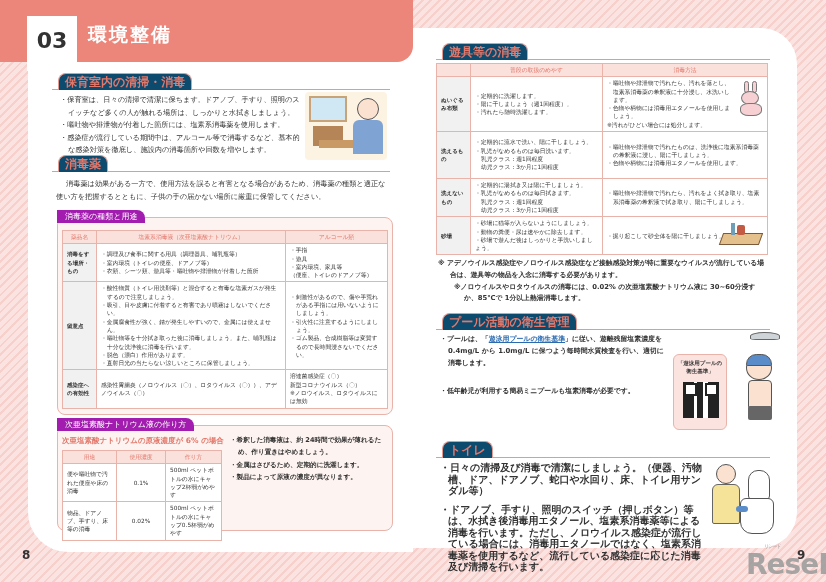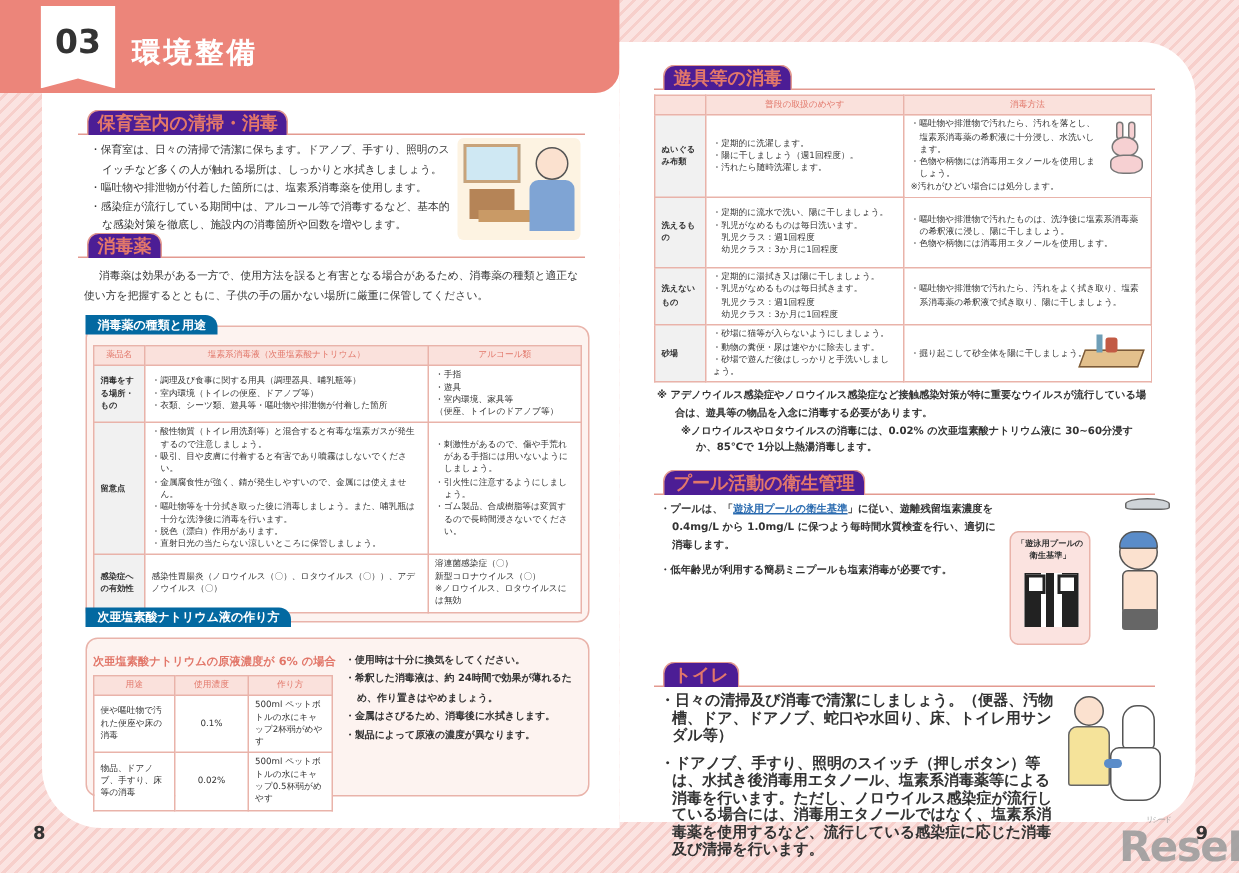--- a/index.html
+++ b/index.html
@@ -12,46 +12,46 @@
   }
   .page-left-body {
     position: absolute; left: 28px; top: 0; width: 385px; height: 552px;
     background: #fff; border-bottom-left-radius: 40px;
   }
   .header-band {
     position: absolute; left: 0; top: 0; width: 413px; height: 62px;
     background: #ec857a; border-bottom-right-radius: 16px;
   }
   .chapter-tab {
-    position: absolute; left: 27px; top: 4px; width: 50px; height: 55px;
+    position: absolute; left: 27px; top: 16px; width: 50px; height: 55px;
     background: #fff;
     clip-path: polygon(0 0, 100% 0, 100% 100%, 50% 88%, 0 100%);
     display: flex; align-items: center; justify-content: center;
     font-family: "DejaVu Sans", sans-serif; font-weight: bold; font-size: 22px; color: #333;
     padding-bottom: 6px;
   }
   .header-title {
     position: absolute; left: 88px; top: 22px; font-size: 19px; font-weight: bold; color: #fff; letter-spacing: 2px;
   }
   .page-right-card {
     position: absolute; left: 413px; top: 28px; width: 384px; height: 520px;
     background: #fff; border-top-right-radius: 36px; border-bottom-right-radius: 36px;
   }
   .sec-head {
     position: absolute; height: 18px; border-bottom: 1.5px solid #e39a90;
   }
   .sec-head .tag {
     position: absolute; left: 6px; bottom: -1px; padding: 1px 6px 0 6px;
     border: 1.5px solid #e39a90; border-bottom: none; border-radius: 8px 8px 0 0;
-    background: #4c1d95; color: #e2776a; font-size: 12px; font-weight: bold; line-height: 15px;
+    background: #0c4a6e; color: #e2776a; font-size: 12px; font-weight: bold; line-height: 15px;
   }
   .para { position: absolute; font-size: 7.2px; line-height: 12.5px; color: #333; }
   .para .li { padding-left: 8px; text-indent: -8px; }
   .box-title {
-    position: absolute; background: #0369a1; color: #fff; font-size: 8px; font-weight: bold;
+    position: absolute; background: #a21caf; color: #fff; font-size: 8px; font-weight: normal;
     padding: 2px 8px; border-radius: 0 8px 0 0; height: 13px; line-height: 10px;
   }
   .rbox {
     position: absolute; border: 1.5px solid #e9b3aa; border-radius: 8px; background: #fdf3f0;
   }
   table { border-collapse: collapse; font-size: 5.8px; line-height: 8.3px; }
   td, th { border: 1px solid #e9b3aa; vertical-align: middle; padding: 2px 4px; }
   th { background: #fae1dc; color: #e2776a; font-weight: normal; text-align: center; height: 13px; }
   td.rowhead { background: #f1f1f1; font-weight: bold; font-size: 5.5px; width: 34px; }
   td { background: #fff; }
@@ -157,21 +157,21 @@
     <td>
       <div>溶連菌感染症（〇）</div>
       <div>新型コロナウイルス（〇）</div>
       <div>※ノロウイルス、ロタウイルスには無効</div>
     </td>
   </tr>
 </tbody>
   </table>
 
 <div class="rbox" style="left:57px; top:425px; width:336px; height:106px;"></div>
-<div class="box-title" style="left:57px; top:405px;">次亜塩素酸ナトリウム液の作り方</div>
+<div class="box-title" style="left:57px; top:418px;">次亜塩素酸ナトリウム液の作り方</div>
 <div style="position:absolute; left:62px; top:436px; font-size:7.5px; font-weight:bold; color:#e2776a;">次亜塩素酸ナトリウムの原液濃度が 6% の場合</div>
 <table style="position:absolute; left:62px; top:450px; width:160px; text-align:center;">
   <tbody>
       <tr>
     <th>用途</th>
     <th>使用濃度</th>
     <th>作り方</th>
   </tr>
   <tr>
     <td style="text-align:left; width:54px;">便や嘔吐物で汚れた便座や床の消毒</td>
@@ -179,23 +179,22 @@
     <td style="text-align:left; width:56px;">500ml ペットボトルの水にキャップ2杯弱がめやす</td>
   </tr>
   <tr>
     <td style="text-align:left;">物品、ドアノブ、手すり、床等の消毒</td>
     <td>0.02%</td>
     <td style="text-align:left;">500ml ペットボトルの水にキャップ0.5杯弱がめやす</td>
   </tr>
 </tbody>
   </table>
 <div class="para" style="left:230px; top:434px; width:158px; font-size:6.6px; line-height:12.4px; font-weight:bold;">
-  <div class="li">・使用時は十分に換気をしてください。</div>
   <div class="li">・希釈した消毒液は、約 24時間で効果が薄れるため、作り置きはやめましょう。</div>
-  <div class="li">・金属はさびるため、消毒後に水拭きします。</div>
+  <div class="li">・金属はさびるため、定期的に洗濯します。</div>
   <div class="li">・製品によって原液の濃度が異なります。</div>
 </div>
 <div class="page-num" style="left:22px; top:548px;">8</div>
 
 <div class="page-right-card"></div>
 
 <div class="sec-head" style="left:436px; top:42px; width:334px;">
   <span class="tag">遊具等の消毒</span>
 </div>
 <table style="position:absolute; left:436px; top:63px; width:332px;">
@@ -270,21 +269,21 @@
 
 <div class="para" style="left:438px; top:258px; width:330px; font-size:6.8px; line-height:11.8px; font-weight:bold;">
   <div class="li" style="padding-left:12px; text-indent:-12px;">※ アデノウイルス感染症やノロウイルス感染症など接触感染対策が特に重要なウイルスが流行している場合は、遊具等の物品を入念に消毒する必要があります。</div>
   <div class="li" style="padding-left:10px; text-indent:-10px;margin-left:16px;">※ノロウイルスやロタウイルスの消毒には、0.02% の次亜塩素酸ナトリウム液に 30~60分浸すか、85℃で 1分以上熱湯消毒します。</div>
 </div>
 
 <div class="sec-head" style="left:436px; top:312px; width:334px;">
   <span class="tag">プール活動の衛生管理</span>
 </div>
 <div class="para" style="left:440px; top:333px; width:230px; font-size:6.9px; line-height:12px; font-weight:bold;">
-  <div class="li" style="margin-bottom:5px;"><span>・プールは、「</span><span class="link">遊泳用プールの衛生基準</span><span>」に従い、遊離残留塩素濃度を 0.4mg/L から 1.0mg/L に保つよう毎時間水質検査を行い、適切に消毒します。</span></div>
+  <div class="li" style="margin-bottom:16px;"><span>・プールは、「</span><span class="link">遊泳用プールの衛生基準</span><span>」に従い、遊離残留塩素濃度を 0.4mg/L から 1.0mg/L に保つよう毎時間水質検査を行い、適切に消毒します。</span></div>
   <div class="li" style="margin-bottom:5px;">・低年齢児が利用する簡易ミニプールも塩素消毒が必要です。</div>
 </div>
 <div class="qr-box">
   <div style="padding:0 3px;">「遊泳用プールの衛生基準」</div>
   <div class="qr"></div>
 </div>
 <div style="position:absolute; left:740px; top:332px; width:48px; height:100px;">
   <div style="position:absolute; left:10px; top:0; width:30px; height:8px; background:#cfd4d8; border:1px solid #666; border-radius:50% 50% 20% 20%;"></div>
   <div style="position:absolute; left:6px; top:24px; width:26px; height:24px; background:#fbe1cf; border:1px solid #555; border-radius:50%;"></div>
   <div style="position:absolute; left:6px; top:22px; width:26px; height:12px; background:#5a8cc9; border-radius:12px 12px 2px 2px; border:1px solid #555;"></div>

